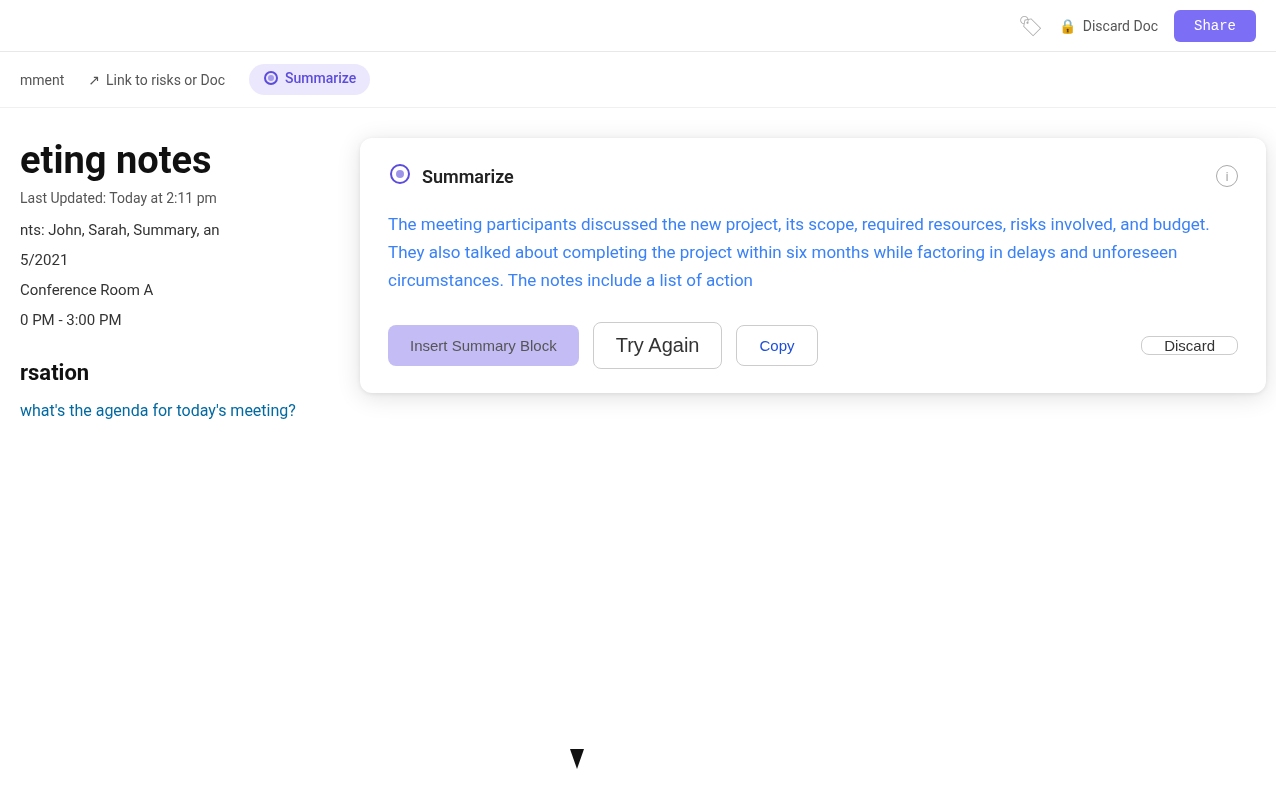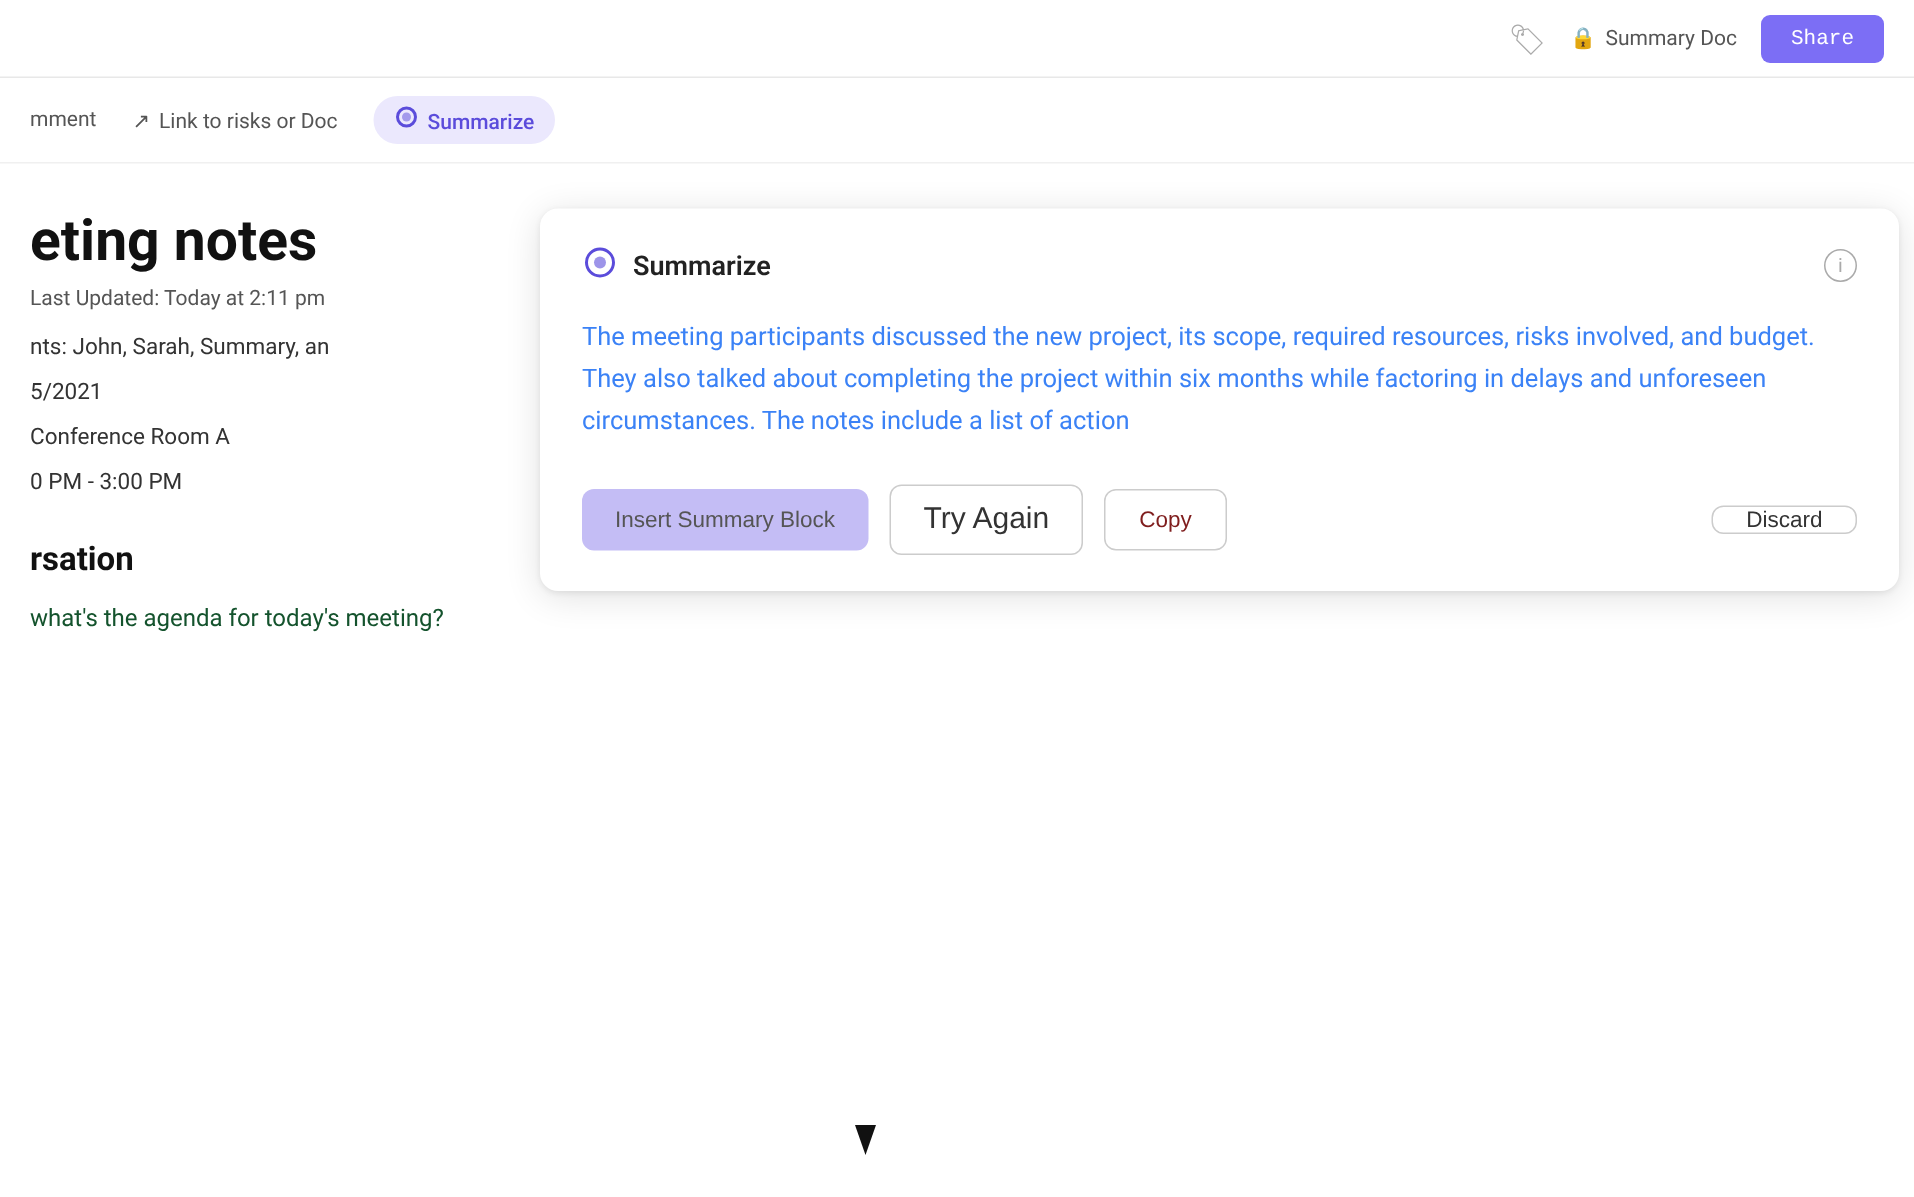--- a/index.html
+++ b/index.html
@@ -59,21 +59,21 @@
     .toolbar {
       display: flex;
       align-items: center;
       padding: 12px 0 12px 20px;
       gap: 24px;
       border-bottom: 1px solid #f0f0f0;
     }
 
     .toolbar-item {
       display: flex;
-      align-items: flex-end;
+      align-items: flex-start;
       gap: 6px;
       font-size: 14px;
       color: #555;
       cursor: pointer;
     }
 
     .toolbar-item.active {
       background: #ebe8fd;
       border-radius: 20px;
       padding: 6px 14px;
@@ -125,21 +125,21 @@
     .section-title {
       font-size: 22px;
       font-weight: 700;
       color: #111;
       margin-top: 28px;
       margin-bottom: 10px;
     }
 
     .doc-question {
       font-size: 16px;
-      color: #14532d;
+      color: #0369a1;
       margin-top: 16px;
     }
 
     
     .summarize-modal {
       position: absolute;
       top: 30px;
       left: 360px;
       right: 10px;
       background: #ffffff;
@@ -216,21 +216,21 @@
       border: 1.5px solid #ccc;
       border-radius: 8px;
       padding: 11px 22px;
       font-size: 20px;
       font-weight: 500;
       cursor: pointer;
     }
 
     .btn-copy {
       background: #ffffff;
-      color: #7f1d1d;
+      color: #1d4ed8;
       border: 1.5px solid #ccc;
       border-radius: 8px;
       padding: 11px 22px;
       font-size: 15px;
       font-weight: 500;
       cursor: pointer;
     }
 
     .btn-discard {
       background: #ffffff;
@@ -259,21 +259,21 @@
       display: inline-block;
     }
   </style>
 </head>
 <body>
 
 <div class="header">
   <span class="header-tag-icon">🏷</span>
   <div class="private-doc">
     <span class="lock-icon">🔒</span>
-    <span>Summary Doc</span>
+    <span>Discard Doc</span>
   </div>
   <button class="share-button">Share</button>
 </div>
 
 <div class="toolbar">
   <div class="toolbar-item">
     <span>mment</span>
   </div>
   <div class="toolbar-item">
     <span class="toolbar-icon">↗</span>

